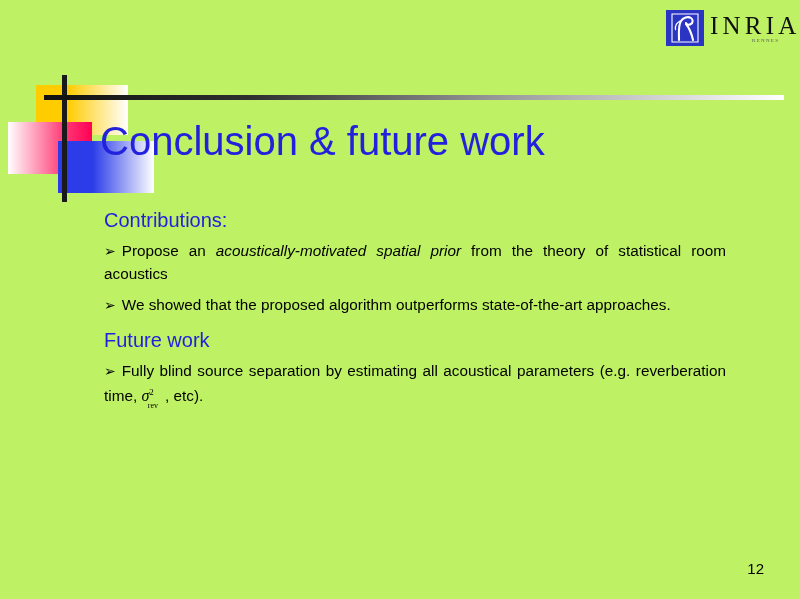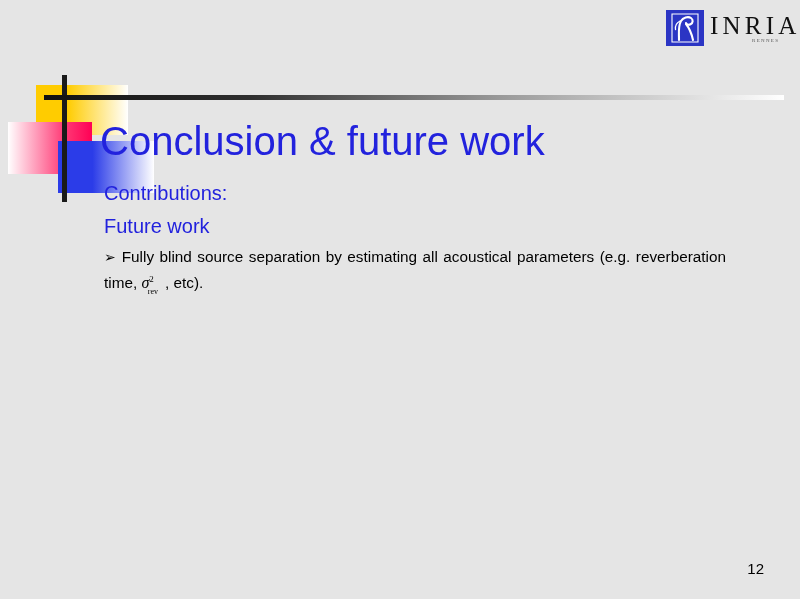--- a/index.html
+++ b/index.html
@@ -13,21 +13,21 @@
     font-family: "Liberation Sans", sans-serif;
     overflow: hidden;
     position: relative;
   }
 
   #slide {
     position: absolute;
     left: 0; top: 0;
     width: 800px;
     height: 599px;
-    background: #e5e5e5;
+    background: #bef264;
   }
 
   
   #logo {
     position: absolute;
     left: 666px;
     top: 10px;
     width: 124px;
     height: 36px;
   }
@@ -122,21 +122,21 @@
     letter-spacing: 0px;
     line-height: 48px;
     white-space: nowrap;
     margin-top: 21px;
   }
 
   
   #body-area {
     position: absolute;
     left: 104px;
-    top: 180px;
+    top: 207px;
     width: 622px;
   }
   .section-head {
     color: #2222DD;
     font-size: 20px;
     line-height: 26px;
     margin: 0 0 7px 0;
   }
   .spacer-head {
     margin-top: 6px;
@@ -214,18 +214,20 @@
     <div class="sq" id="sq-pink"></div>
     <div class="sq" id="sq-blue"></div>
     <div id="rule-v"></div>
   </div>
   <div id="rule-h"></div>
 
   <div id="title">Conclusion &amp; future work</div>
 
   <div id="body-area">
       <div class="section-head">Contributions:</div>
+      <p class="bullet"><span class="arrow">➢</span><span>Propose an </span><em>acoustically-motivated spatial prior</em><span> from the theory of statistical room acoustics</span></p>
+      <p class="bullet"><span class="arrow">➢</span><span>We showed that the proposed algorithm outperforms state-of-the-art approaches.</span></p>
       <div class="section-head spacer-head">Future work</div>
       <p class="bullet"><span class="arrow">➢</span><span>Fully blind source separation by estimating all acoustical parameters (e.g. reverberation time, </span><span class="mathvar"><span>σ</span><sup>2</sup><sub>rev</sub></span><span>, etc).</span></p>
     </div>
 
   <div id="page-number">12</div>
 </div>
 
 </body></html>

